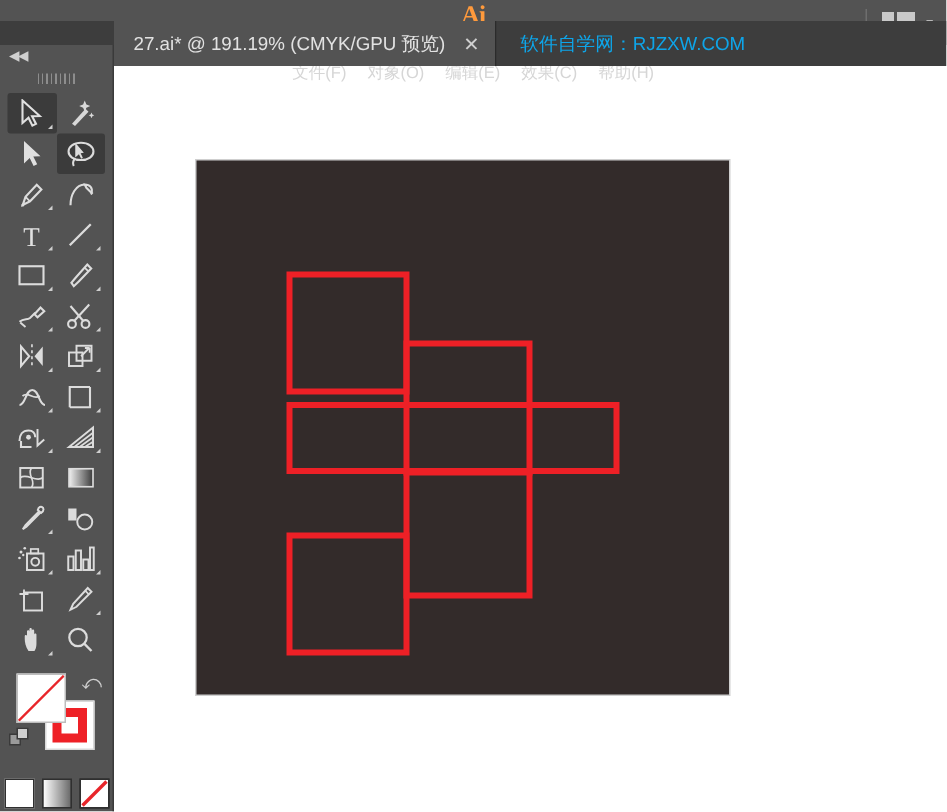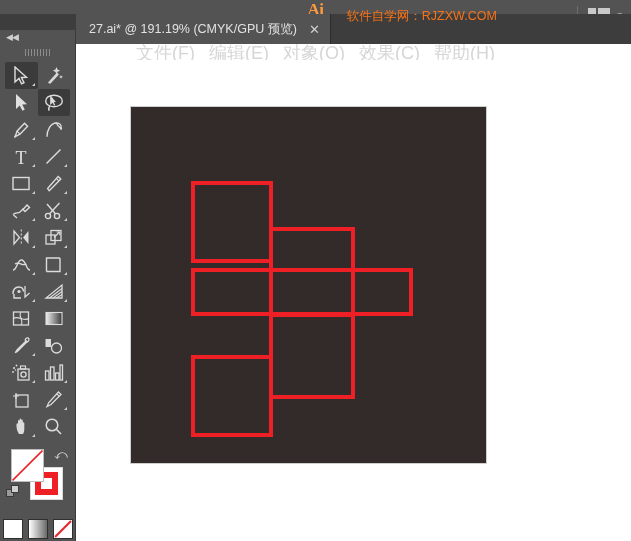--- a/index.html
+++ b/index.html
@@ -20,21 +20,21 @@
   .ai-logo {
     width: 34px; text-align: center;
     color: #ff9a3c; font-size: 17px; font-weight: bold;
     font-family: "Liberation Serif", serif;
     letter-spacing: -0.5px;
   }
   .home-icon { width: 34px; display: flex; align-items: center; justify-content: center; }
   .menu-sep { width: 1px; height: 18px; background: #6e6e6e; margin: 0 6px 0 2px; }
   .menu-items { display: flex; align-items: center; }
   .menu-item {
-    color: #d6d6d6; font-size: 18px; padding: 4px 7px; white-space: nowrap; cursor: default;
+    color: #d6d6d6; font-size: 11px; padding: 4px 7px; white-space: nowrap; cursor: default;
   }
   .menu-right {
     position: absolute; right: 4px; top: 0; height: 30px;
     display: flex; align-items: center;
   }
   .ws-sep { width: 1px; height: 18px; background: #6e6e6e; margin-right: 10px; }
   .ws-icon { display: flex; }
   .ws-chev { color: #d6d6d6; font-size: 9px; margin-left: 7px; margin-right: 5px; }
 
   
@@ -45,21 +45,21 @@
   .tab-gap { width: 76px; height: 30px; }
   .tab {
     height: 30px; background: #535353;
     display: flex; align-items: center;
     padding: 0 10px 0 13px;
     border-right: 1px solid #2b2b2b;
   }
   .tab-title { color: #e2e2e2; font-size: 12.5px; white-space: nowrap; }
   .tab-close { color: #cfcfcf; font-size: 13px; margin-left: 12px; cursor: pointer; }
   .watermark {
-    color: #f97316; font-size: 12.5px; padding-left: 16px; padding-bottom: 19px; white-space: nowrap;
+    color: #0ea5e9; font-size: 12.5px; padding-left: 16px; padding-bottom: 6px; white-space: nowrap;
   }
 
   
   .toolpanel {
     position: absolute; left: 0; top: 30px; width: 76px; height: 511px;
     background: #535353; border-right: 1px solid #3a3a3a;
   }
   .tp-collapse {
     height: 14px; display: flex; align-items: center; padding-left: 6px;
     color: #cfcfcf; font-size: 9px; letter-spacing: -1px;
@@ -142,22 +142,22 @@
   <div class="menubar">
     <div class="ai-logo">Ai</div>
     <div class="home-icon">
       <svg width="19" height="17" viewBox="0 0 19 17">
         <path d="M9.5 1 L18 8.6 L15.6 8.6 L15.6 16 L11.7 16 L11.7 10.4 L7.3 10.4 L7.3 16 L3.4 16 L3.4 8.6 L1 8.6 Z" fill="#cdcdcd"></path>
       </svg>
     </div>
     <div class="menu-sep"></div>
     <div class="menu-items">
       <div class="menu-item">文件(F)</div>
+      <div class="menu-item">对象(O)</div>
       <div class="menu-item">编辑(E)</div>
-      <div class="menu-item">对象(O)</div>
       <div class="menu-item">效果(C)</div>
       <div class="menu-item">帮助(H)</div>
     </div>
     <div class="menu-right">
       <div class="ws-sep"></div>
       <div class="ws-icon">
         <svg width="22" height="15" viewBox="0 0 22 15">
           <rect x="0" y="0" width="8" height="15" fill="#c9c9c9"></rect>
           <rect x="10" y="0" width="12" height="6.5" fill="#c9c9c9"></rect>
           <rect x="10" y="8.5" width="12" height="6.5" fill="#c9c9c9"></rect>

